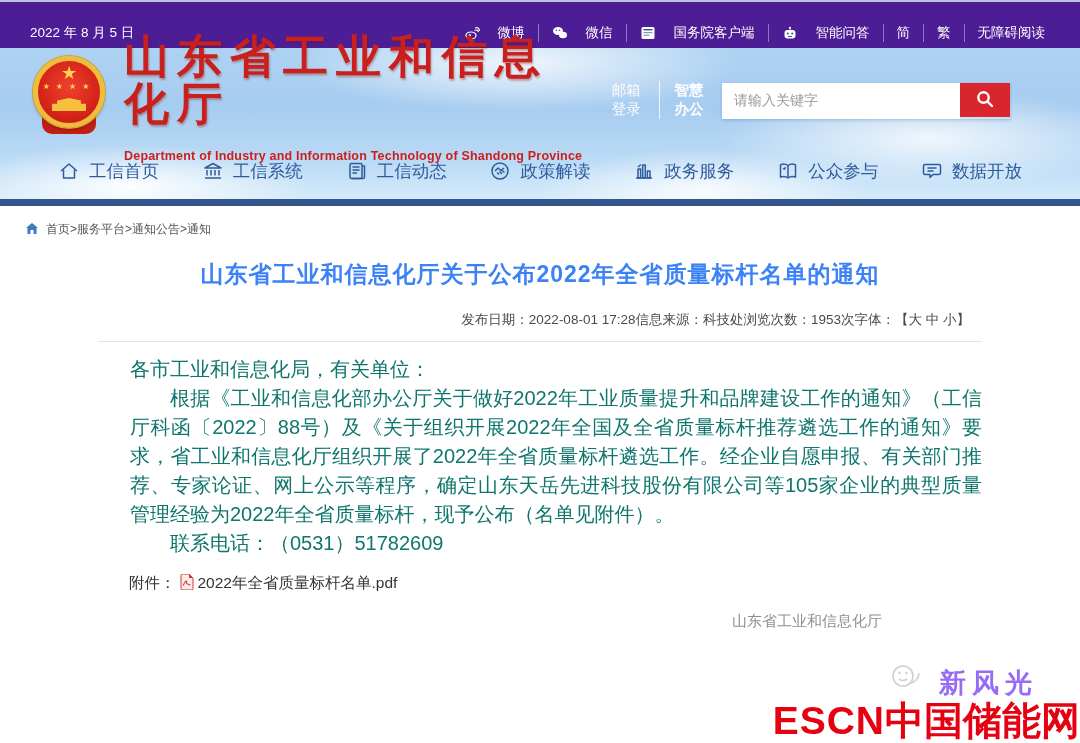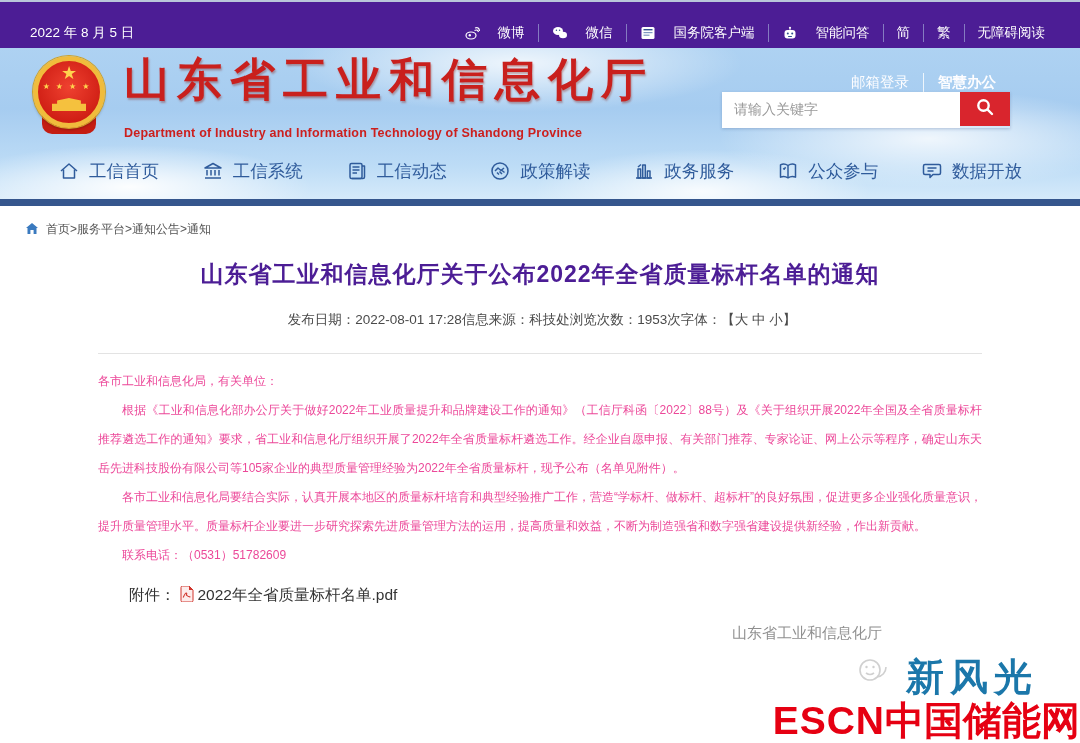--- a/index.html
+++ b/index.html
@@ -48,63 +48,63 @@
   
   .site-block { margin-left:16px; }
   .site-title {
     color:#c9201d; font-weight:bold; font-size:45px; line-height:1.05; letter-spacing:8px;
     font-family:"DejaVu Serif","Liberation Serif",serif;
     text-shadow:1px 2px 2px rgba(130,20,10,.35);
   }
   .site-subtitle { color:#cc1f1d; font-size:12.5px; font-weight:bold; margin-top:22px; letter-spacing:.2px; }
 
   
-  .header-right { margin-left:auto; display:flex; flex-direction:column; align-items:flex-end; padding-top:4px; }
+  .header-right { margin-left:auto; display:flex; flex-direction:row; align-items:flex-end; padding-top:4px; }
   .quick-links { display:flex; color:#fdfdff; font-size:14.5px; }
   .quick-link { padding:0 14px; cursor:pointer; }
   .quick-link + .quick-link { border-left:1px solid rgba(255,255,255,.8);font-weight:bold; }
   .search-box { display:flex; box-shadow:0 1px 3px rgba(60,90,140,.3); }
   .search-input { width:238px; height:36px; border:none; outline:none; padding:0 12px; font-size:14px; color:#333;
     font-family:Liberation Serif, serif; }
   .search-input::placeholder { color:#9a9a9a; }
   .search-btn { width:50px; height:34px; background:#d9252d; border:none; display:flex; align-items:center; justify-content:center; cursor:pointer; }
 
   
   .nav-row { display:flex; align-items:center; justify-content:space-between; height:46px; padding:0 58px; color:#2f5b9b; font-size:17.5px; }
   .nav-item { display:flex; align-items:center; gap:9px; cursor:pointer; white-space:nowrap; }
   .nav-item svg { display:block; }
   .nav-underline { height:7px; background:#35568d; }
 
   
   .breadcrumb-row { display:flex; align-items:center; gap:7px; padding:15px 0 0 25px; color:#555; font-size:12px; }
 
   
   .content { width:884px; margin:0 auto; }
-  .article-title { text-align:center; font-size:23px; font-weight:bold; color:#4c1d95; letter-spacing:1px; margin-top:21px; }
+  .article-title { text-align:center; font-size:23px; font-weight:bold; color:#3b82f6; letter-spacing:1px; margin-top:21px; }
   .meta-row {
-    display:flex; justify-content:center; align-items:center;
-    margin-top:21px; padding:0 12px 24px 16px; border-bottom:1px solid #e3e3e3;
+    display:flex; justify-content:flex-end; align-items:center;
+    margin-top:21px; padding:0 12px 12px 16px; border-bottom:1px solid #e3e3e3;
     font-size:13.5px; color:#4a4a4a;
   }
   .meta-item { white-space:nowrap; }
   .meta-font { cursor:pointer; }
 
-  .body-text { margin-top:13px; font-size:12px; line-height:29px; color:#ec4899; text-align:justify; }
+  .body-text { margin-top:13px; font-size:20px; line-height:29px; color:#0f766e; text-align:justify;margin-left:32px; }
   .body-text p { margin:0; }
   .indent { text-indent:2em; }
 
   .attachment-row { margin-top:15px; padding-left:2em; font-size:15.5px; color:#333; display:flex; align-items:center; gap:4px; }
   .attachment-file { color:#333; cursor:pointer; }
 
   .signature { margin-top:13px; padding-right:100px; text-align:right; color:#8f8f8f; font-size:15px; line-height:28px; }
 
   
   .watermark { position:absolute; right:0; bottom:3px; pointer-events:none; }
   .partner-logo { position:absolute; right:42px; bottom:40px; display:flex; align-items:center; gap:12px;
-    color:#0369a1; font-size:38px; font-weight:bold; letter-spacing:6px; opacity:.9; white-space:nowrap;text-align:center; }
+    color:#8b5cf6; font-size:27px; font-weight:bold; letter-spacing:6px; opacity:.9; white-space:nowrap;text-align:center; }
   .escn-line { font-size:39px; font-weight:bold; color:#e60012; line-height:1; white-space:nowrap; letter-spacing:0;margin-top:24px; }
   .escn-en { letter-spacing:1px; }
 </style>
 </head>
 <body>
 
 <div class="topbar">
   <span>2022 年 8 月 5 日</span>
   <div class="topbar-right">
     <span class="topbar-item">
@@ -295,21 +295,20 @@
       <span>浏览次数：</span><span>1953次</span>
     </span>
     <span class="meta-item">
       <span>字体：</span><span class="meta-font">【大 中 小】</span>
     </span>
   </div>
 
   <div class="body-text">
     <p>各市工业和信息化局，有关单位：</p>
     <p class="indent">根据《工业和信息化部办公厅关于做好2022年工业质量提升和品牌建设工作的通知》（工信厅科函〔2022〕88号）及《关于组织开展2022年全国及全省质量标杆推荐遴选工作的通知》要求，省工业和信息化厅组织开展了2022年全省质量标杆遴选工作。经企业自愿申报、有关部门推荐、专家论证、网上公示等程序，确定山东天岳先进科技股份有限公司等105家企业的典型质量管理经验为2022年全省质量标杆，现予公布（名单见附件）。</p>
-    <p class="indent">各市工业和信息化局要结合实际，认真开展本地区的质量标杆培育和典型经验推广工作，营造“学标杆、做标杆、超标杆”的良好氛围，促进更多企业强化质量意识，提升质量管理水平。质量标杆企业要进一步研究探索先进质量管理方法的运用，提高质量和效益，不断为制造强省和数字强省建设提供新经验，作出新贡献。</p>
     <p class="indent">联系电话：（0531）51782609</p>
   </div>
 
   <div class="attachment-row">
     <span>附件：</span>
     <span>
       <svg width="14" height="16" viewBox="0 0 14 16">
         <path d="M1 1.5 A1.5 1.5 0 0 1 2.5 0 H9 L13 4 V14.5 A1.5 1.5 0 0 1 11.5 16 H2.5 A1.5 1.5 0 0 1 1 14.5 Z" fill="#fdeceb" stroke="#d0342c" stroke-width="1"></path>
         <path d="M9 0 L13 4 H9 Z" fill="#d0342c"></path>
         <path d="M3.2 11.5 q2 -4.5 3 -4.5 q1 0 .2 2.2 q2.2 2 4 1.6" fill="none" stroke="#d0342c" stroke-width="1.1"></path>

